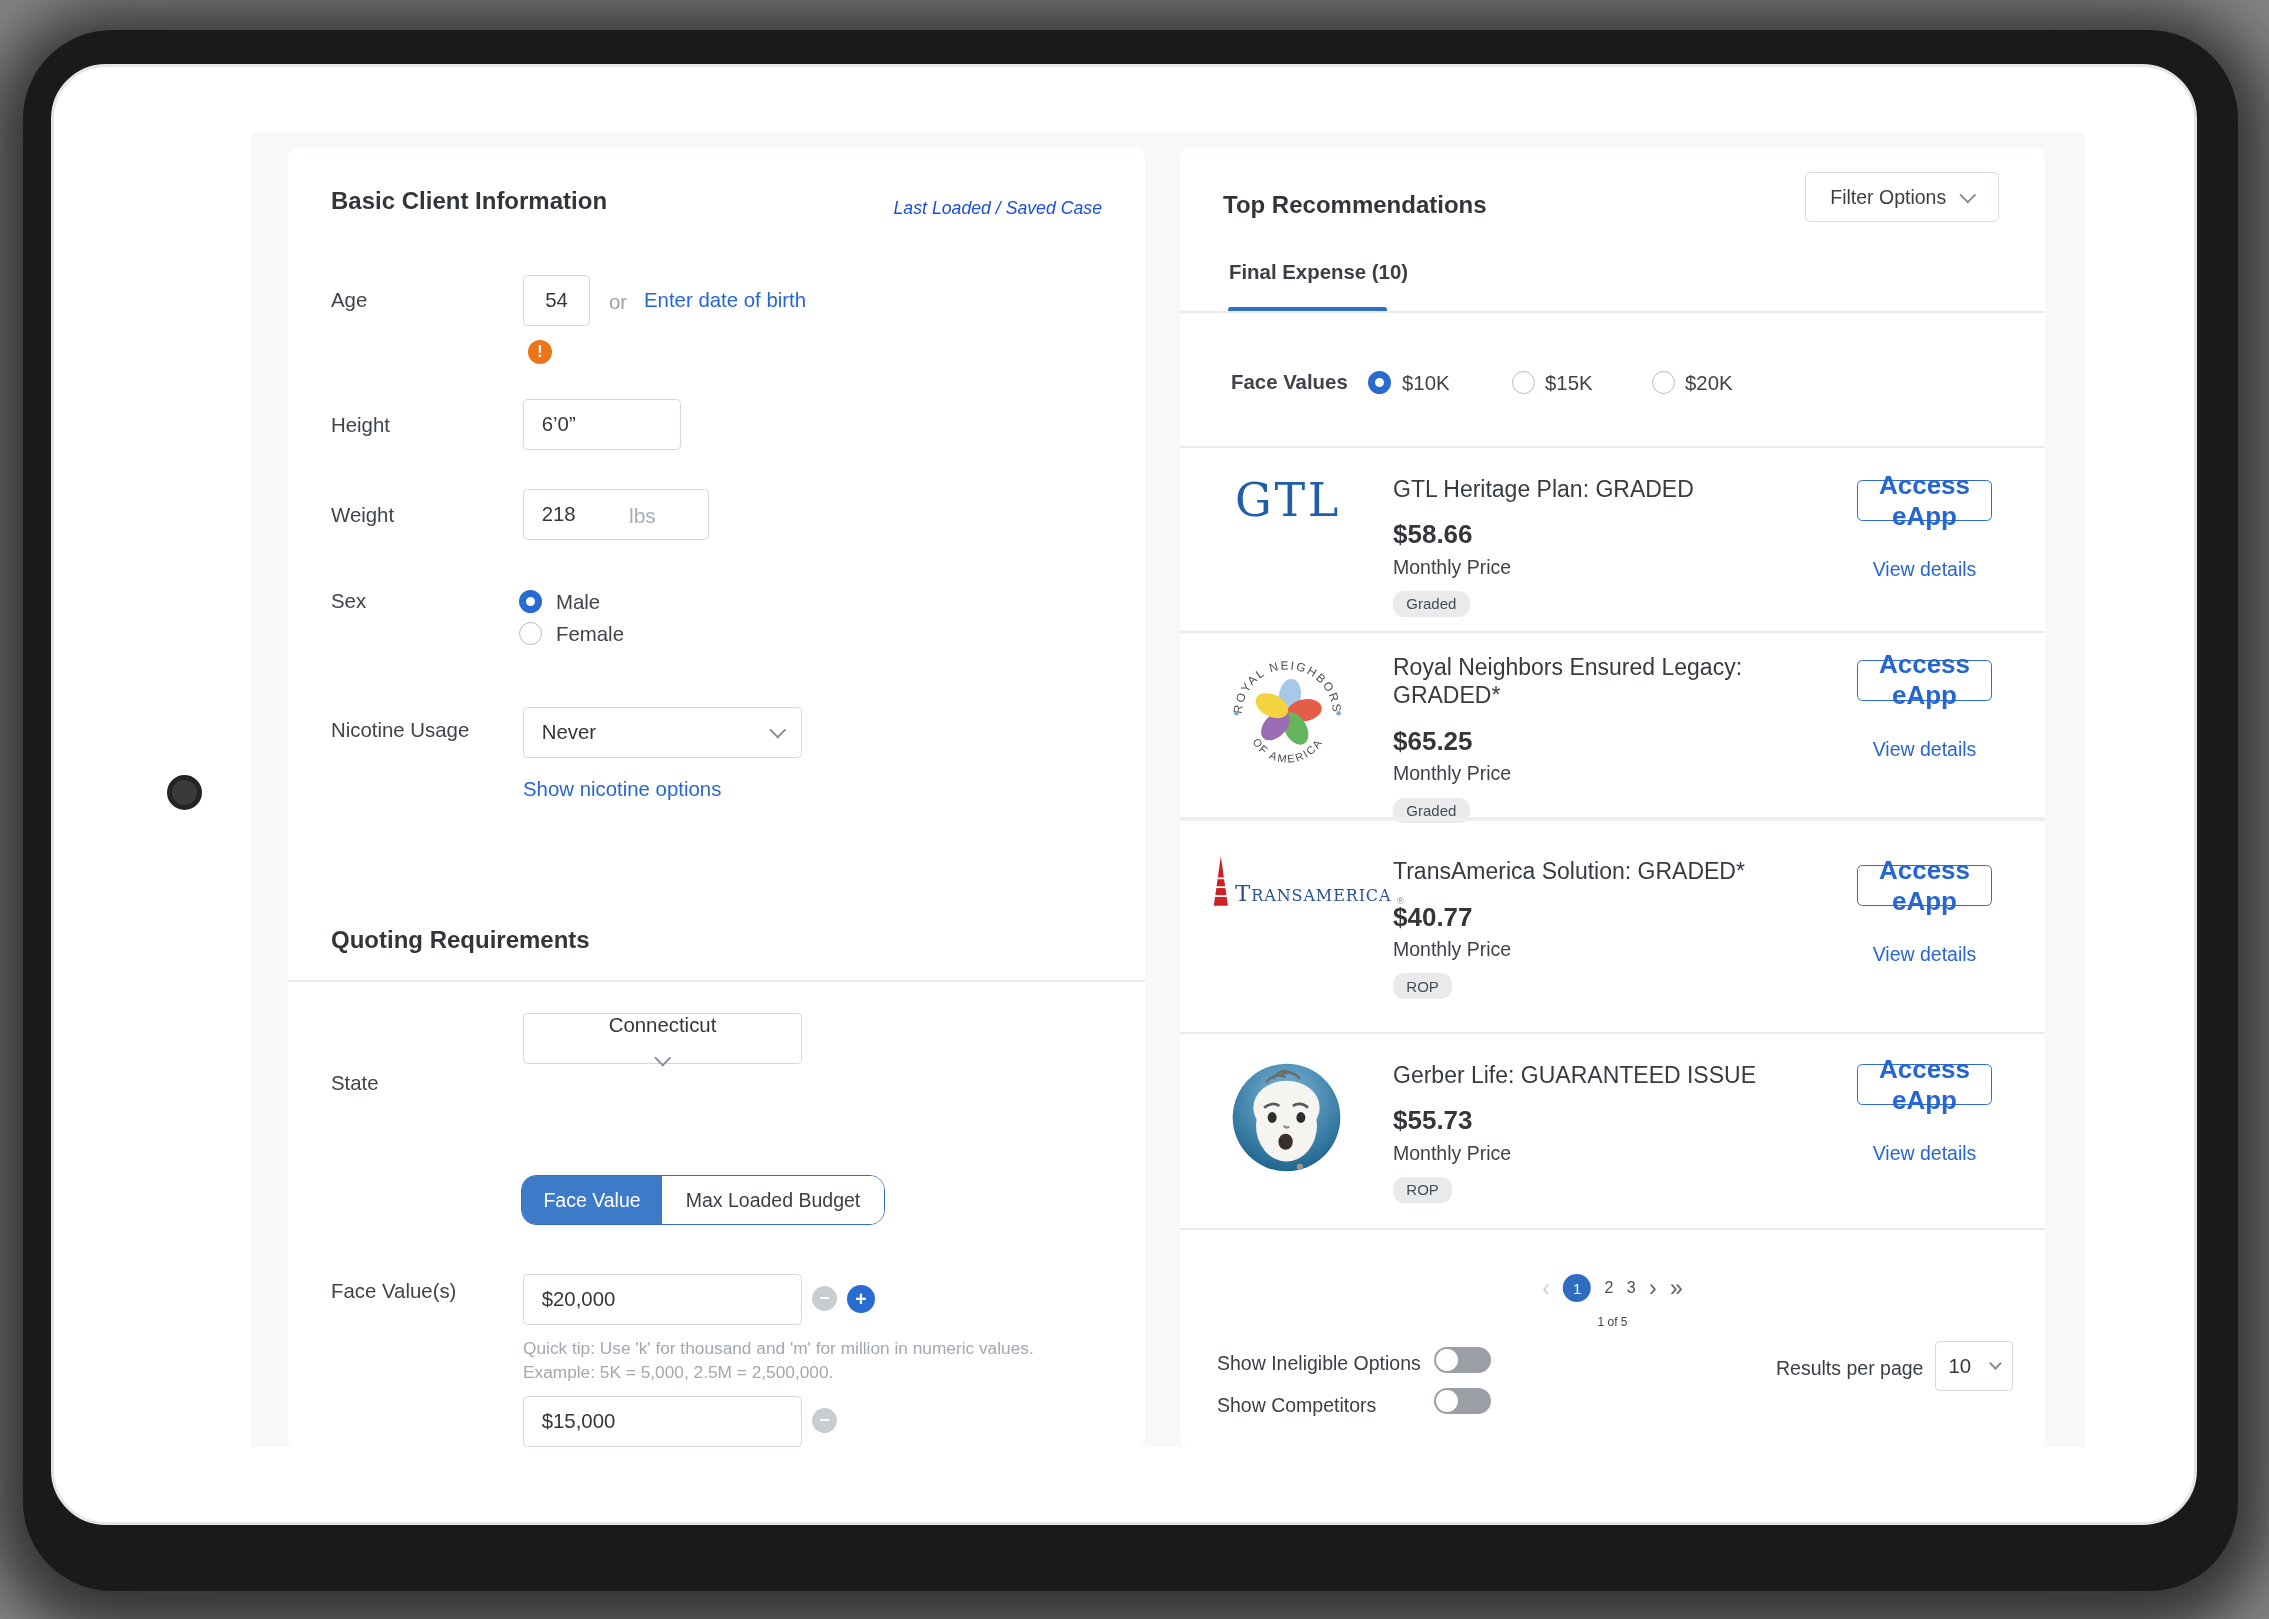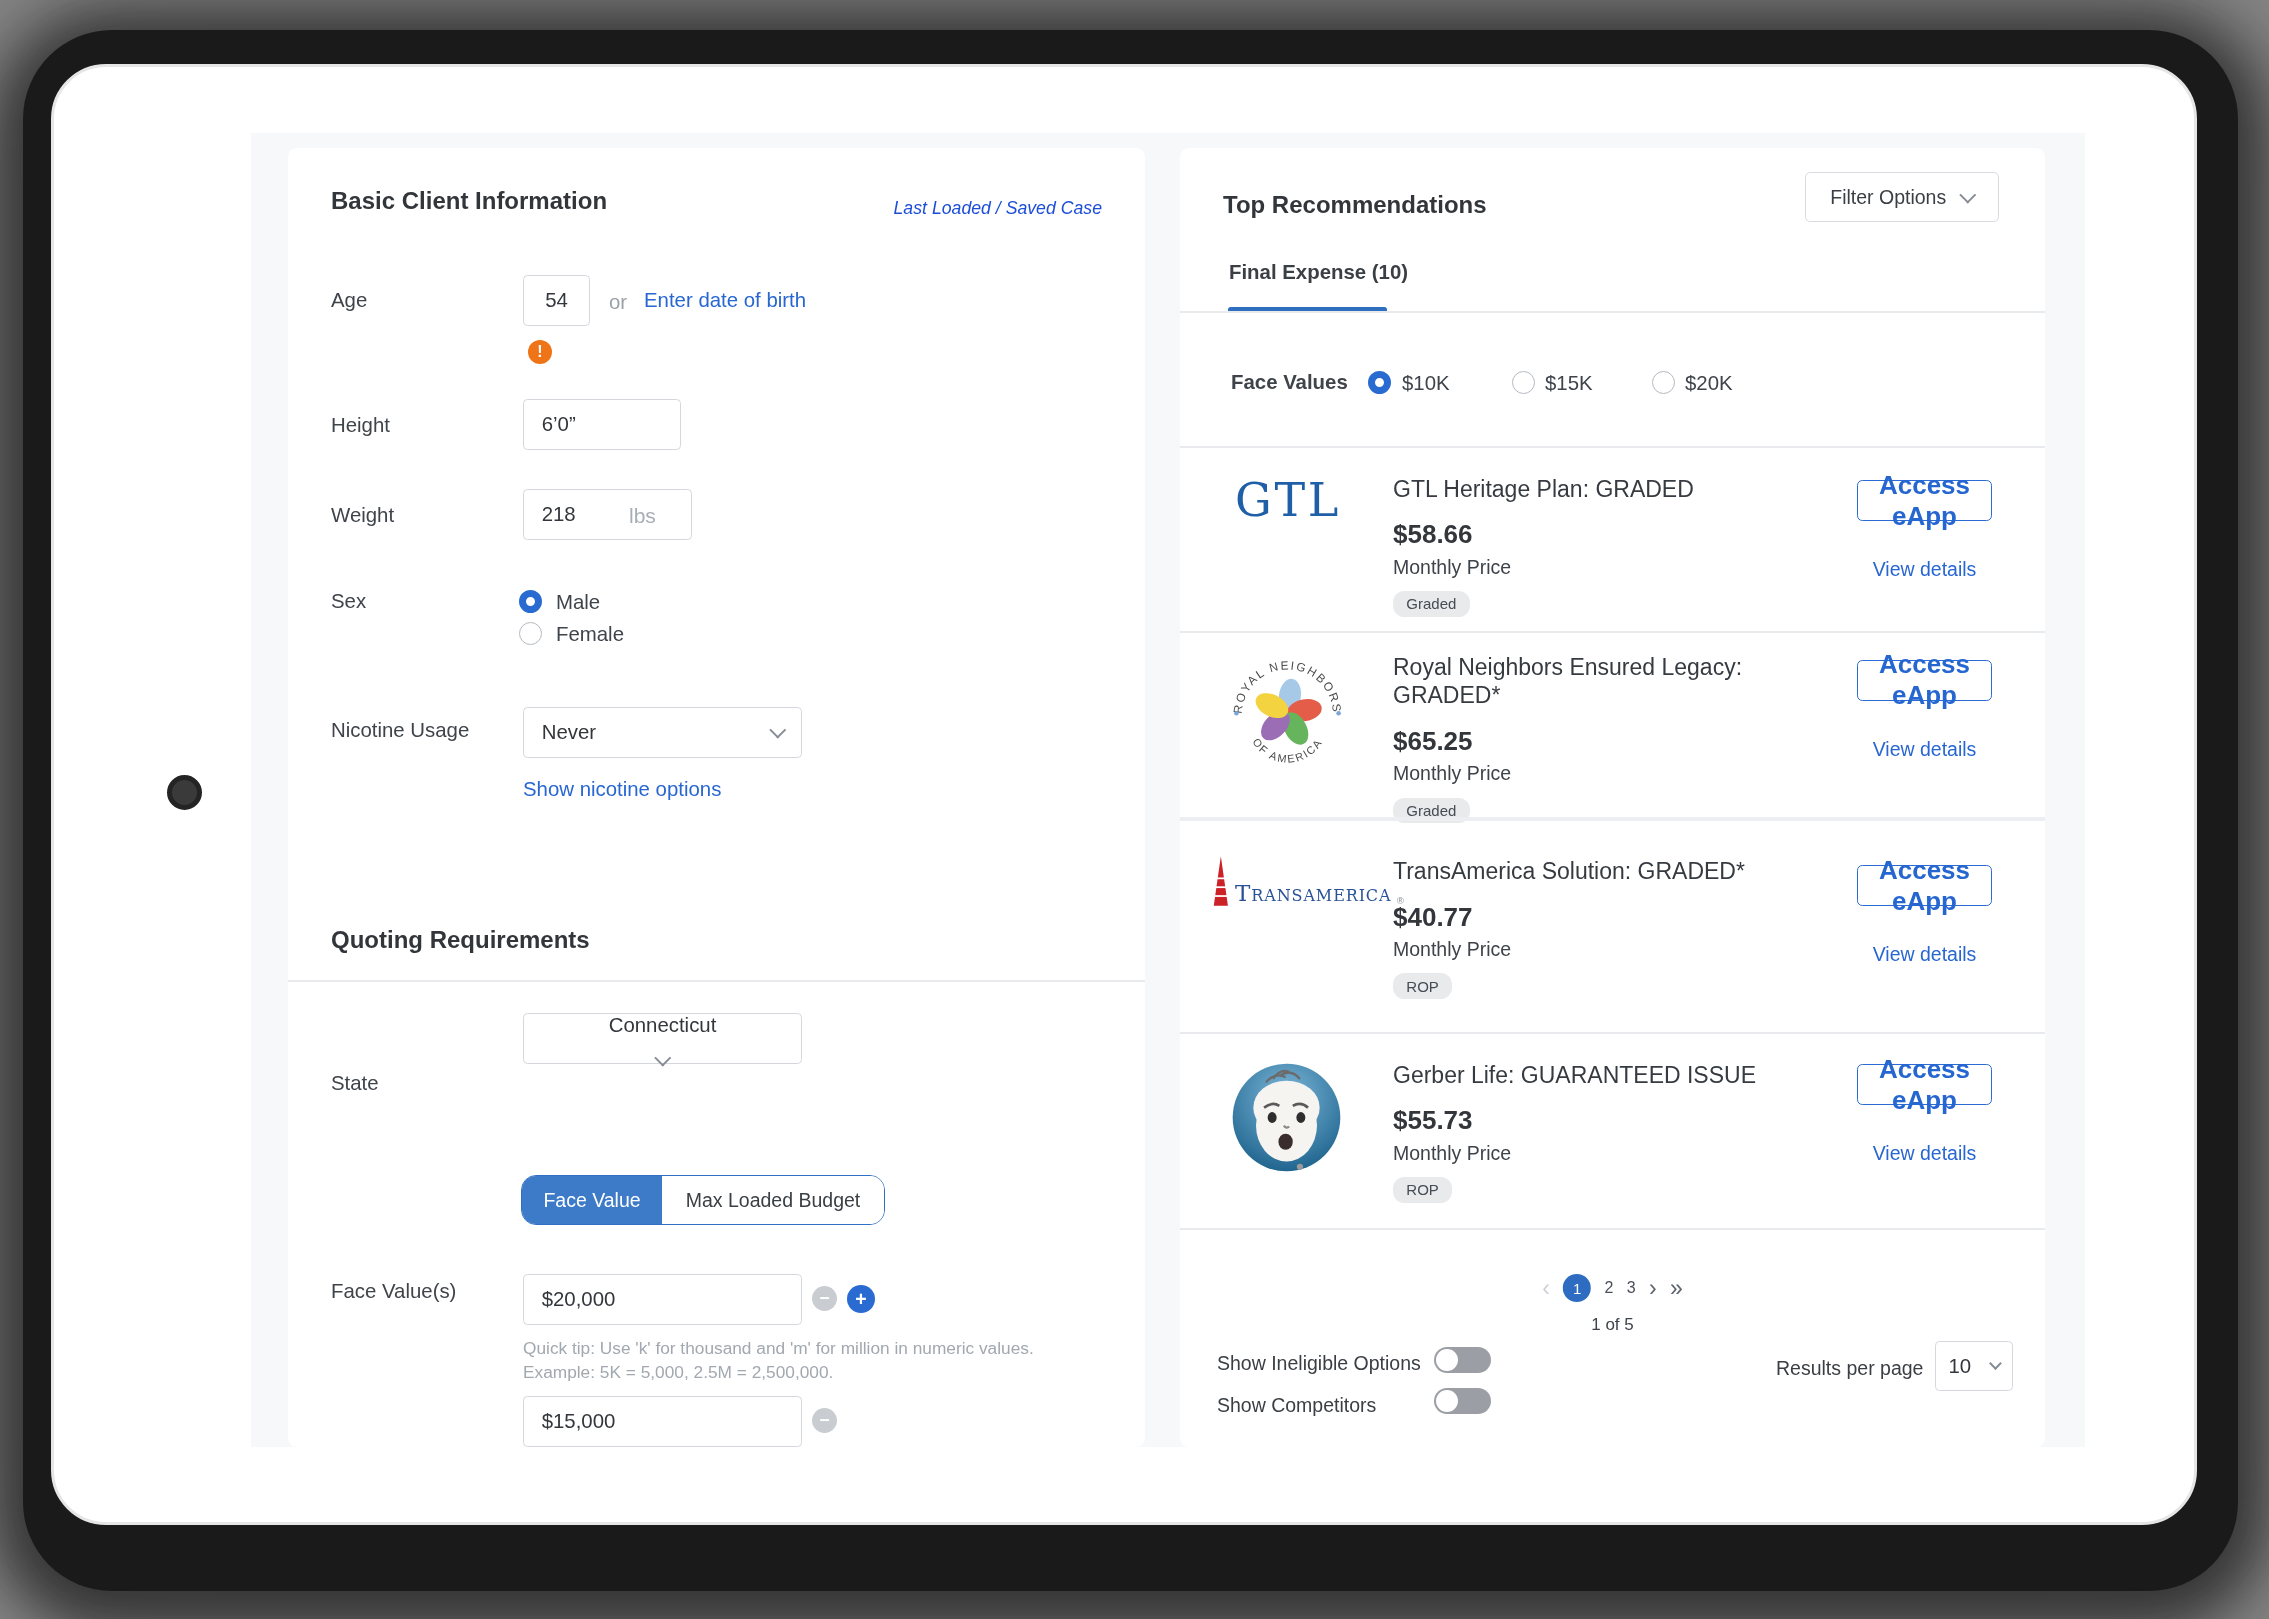--- a/index.html
+++ b/index.html
@@ -92,21 +92,21 @@
     <div class="abs lbl" style="left:43px;top:141px;">Age</div>
     <input class="abs tin center" style="left: 235px; top: 127px; width: 67px; height: 51px;" value="54">
     <div class="abs" style="left:321px;top:143px;font-size:20.4px;color:#9aa1a9;">or</div>
     <div class="abs link" style="left:356px;top:141px;">Enter date of birth</div>
     <div class="abs warn-ic" style="left:240px;top:192px;">!</div>
 
     <div class="abs lbl" style="left:43px;top:266px;">Height</div>
     <input class="abs tin" style="left: 235px; top: 251px; width: 158px; height: 51px;" value="6’0”">
 
     <div class="abs lbl" style="left:43px;top:356px;">Weight</div>
-    <input class="abs tin" style="left: 235px; top: 341px; width: 169px; height: 51px;" value="218">
+    <input class="abs tin" style="left: 235px; top: 341px; width: 186px; height: 51px;" value="218">
     <div class="abs" style="left:341px;top:356px;font-size:21px;color:#a8aeb5;text-align:right;">lbs</div>
 
     <div class="abs lbl" style="left:43px;top:442px;">Sex</div>
     <div class="abs radio sel" style="left:231px;top:442px;"></div>
     <div class="abs lbl" style="left:268px;top:443px;">Male</div>
     <div class="abs radio" style="left:231px;top:474px;"></div>
     <div class="abs lbl" style="left:268px;top:475px;">Female</div>
 
     <div class="abs lbl" style="left:43px;top:571px;">Nicotine Usage</div>
     <div class="abs selbox" style="left:235px;top:559px;width:279px;height:51px;">
@@ -265,21 +265,21 @@
 
     <div class="abs" style="left:0;top:1080px;width:865px;height:219px;">
       <div class="abs pager" style="left:50%;top:46px;transform:translateX(-50%);">
         <span class="pgprev">‹</span>
         <span class="pgcur pgnum">1</span>
         <span class="pgnum">2</span>
         <span class="pgnum">3</span>
         <span class="pgnext">›</span>
         <span class="pgnext">»</span>
       </div>
-      <div class="abs" style="left:50%;top:87px;transform:translateX(-50%);font-size:17px;color:#3e434a;">1 of 5</div>
+      <div class="abs" style="left:50%;top:87px;transform:translateX(-50%);font-size:12px;color:#3e434a;">1 of 5</div>
 
       <div class="abs" style="left:37px;top:124px;font-size:19.5px;color:#3a3f45;">Show Ineligible Options</div>
       <div class="abs tgl" style="left:254px;top:119px;"></div>
       <div class="abs" style="left:37px;top:166px;font-size:19.5px;color:#3a3f45;">Show Competitors</div>
       <div class="abs tgl" style="left:254px;top:160px;"></div>
 
       <div class="abs" style="left:596px;top:129px;font-size:19.5px;color:#3a3f45;">Results per page</div>
       <div class="abs selbox" style="left:755px;top:113px;width:78px;height:50px;padding:0 12.4px;">
         <span>10</span>
         <span class="chev" style="width:8.9px;height:8.9px;"></span>

